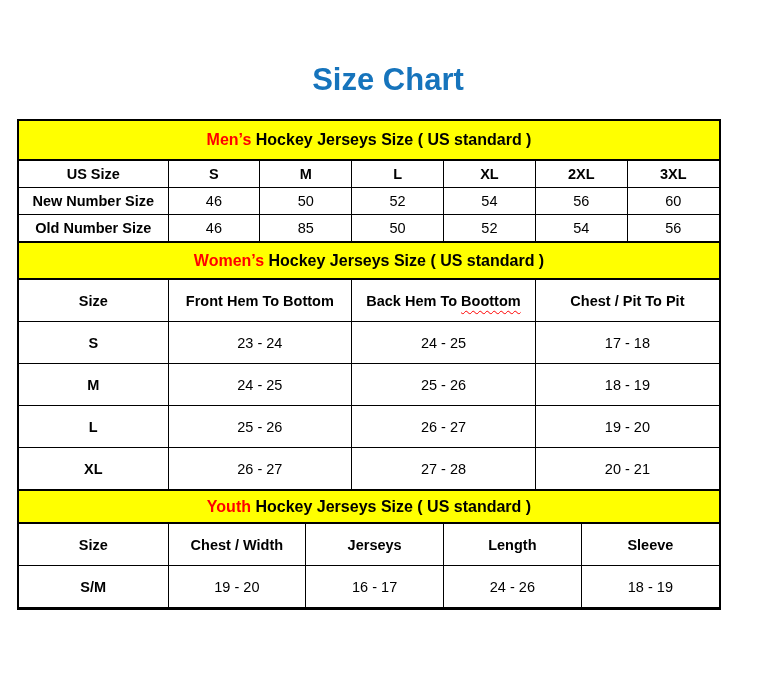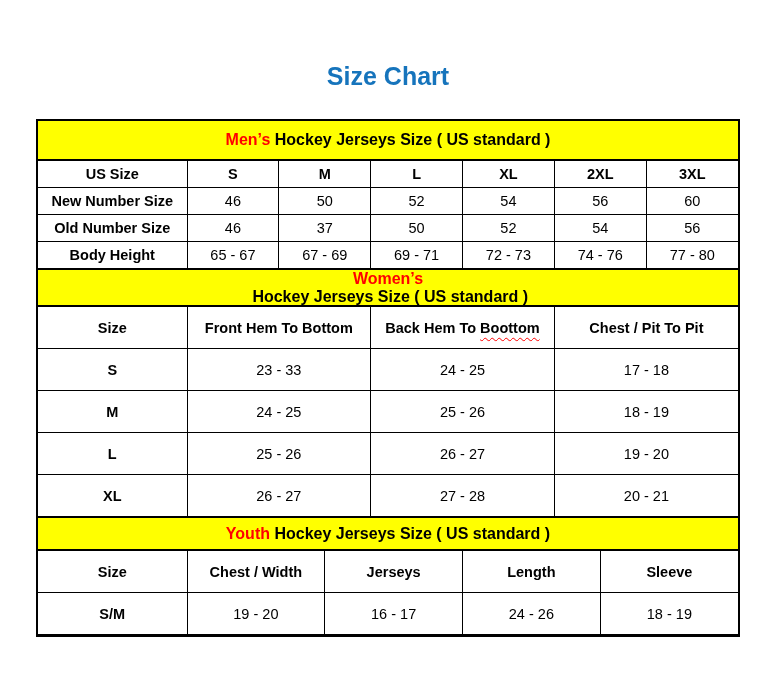--- a/index.html
+++ b/index.html
@@ -8,48 +8,48 @@
     width: 776px;
     height: 692px;
     background: #FFFFFF;
     overflow: hidden;
     font-family: "Liberation Sans", sans-serif;
     color: #000000;
   }
   .page-title {
     padding-top: 62px;
     text-align: center;
-    font-size: 25px;
+    font-size: 31px;
     font-weight: bold;
     color: #1674BC;
     letter-spacing: 0px;
   }
   .chart {
     position: absolute;
-    left: 36px;
+    left: 17px;
     top: 119px;
     width: 704px;
     box-sizing: border-box;
     border: 2px solid #000000;
     background: #FFFFFF;
   }
   .banner {
     background: #FFFF00;
     border-top: 1px solid #000000;
     border-bottom: 1px solid #000000;
     display: flex;
     align-items: center;
     justify-content: center;
     font-weight: bold;
     font-size: 16px;
     white-space: pre;
   }
   .banner.first { border-top: none; }
   .banner.h40 { height: 38px; }
-  .banner.h37 { height: 35px; flex-direction: column; }
+  .banner.h37 { height: 35px; }
   .banner.h33 { height: 31px; }
   .banner .hl { color: #FF0000; }
   table.t {
     width: 100%;
     border-collapse: collapse;
     table-layout: fixed;
   }
   table.t td, table.t th {
     border: 1px solid #000000;
     text-align: center;
@@ -109,34 +109,25 @@
       <td>46</td>
       <td>50</td>
       <td>52</td>
       <td>54</td>
       <td>56</td>
       <td>60</td>
     </tr>
     <tr>
       <td class="lbl">Old Number Size</td>
       <td>46</td>
-      <td>37</td>
+      <td>85</td>
       <td>50</td>
       <td>52</td>
       <td>54</td>
       <td>56</td>
-    </tr>
-    <tr>
-      <td class="lbl">Body Height</td>
-      <td>65 - 67</td>
-      <td>67 - 69</td>
-      <td>69 - 71</td>
-      <td>72 - 73</td>
-      <td>74 - 76</td>
-      <td>77 - 80</td>
     </tr>
   </tbody>
     </table>
 
   <div class="banner h37"><span class="hl">Women’s</span><span> Hockey Jerseys Size ( US standard )</span></div>
 
   <table class="t womens">
     <colgroup>
         <col class="c0">
         <col>
@@ -145,21 +136,21 @@
       </colgroup>
     <tbody>
         <tr class="hdr">
       <th>Size</th>
       <th>Front Hem To Bottom</th>
       <th><span>Back Hem To </span><span class="squiggle">Boottom</span></th>
       <th>Chest / Pit To Pit</th>
     </tr>
     <tr>
       <td class="lbl">S</td>
-      <td>23 - 33</td>
+      <td>23 - 24</td>
       <td>24 - 25</td>
       <td>17 - 18</td>
     </tr>
     <tr>
       <td class="lbl">M</td>
       <td>24 - 25</td>
       <td>25 - 26</td>
       <td>18 - 19</td>
     </tr>
     <tr>

